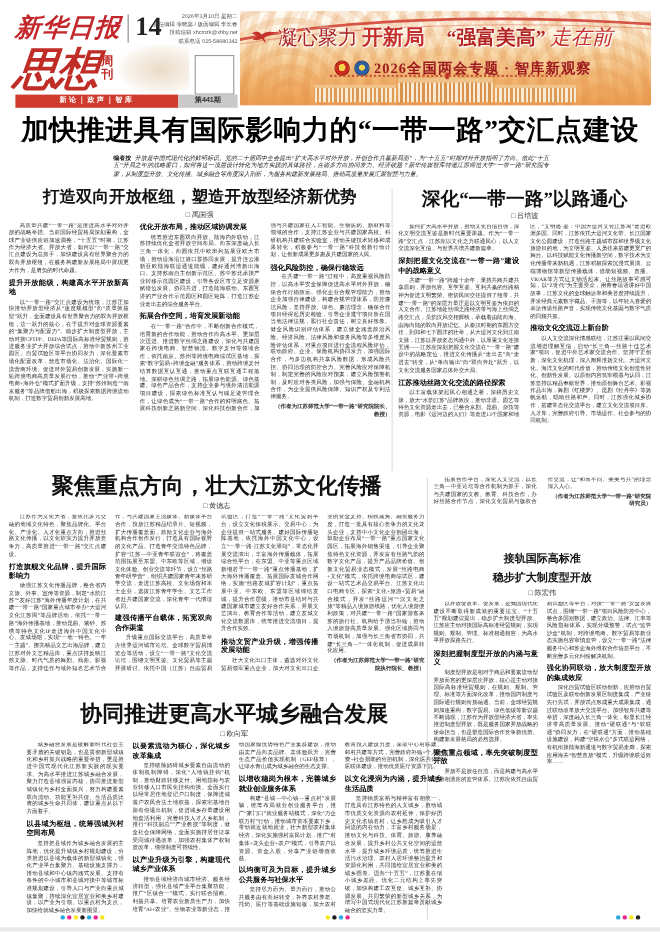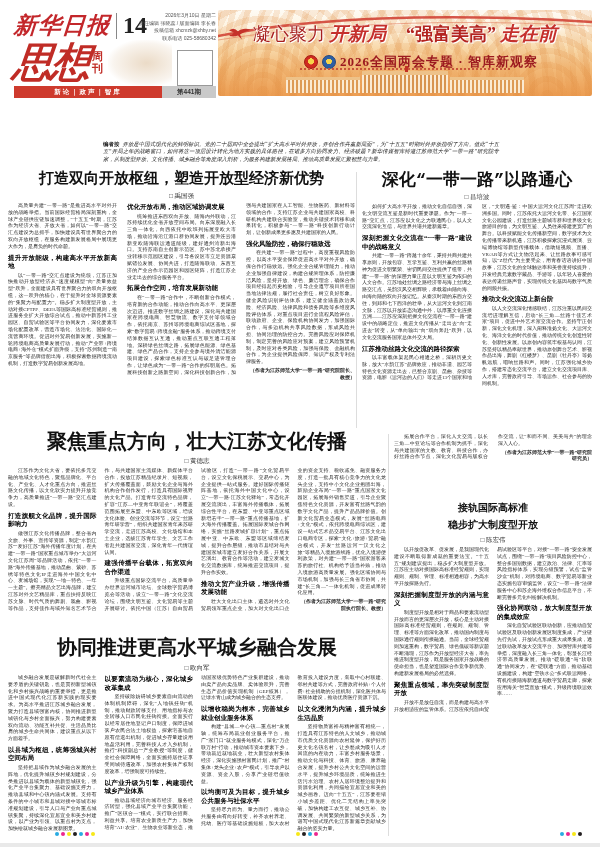--- a/index.html
+++ b/index.html
@@ -38,23 +38,23 @@
     background:
       repeating-radial-gradient(circle at 12% 95%,rgba(224,140,64,.18) 0 6px,transparent 6px 14px),
       repeating-radial-gradient(circle at 88% 100%,rgba(224,140,64,.18) 0 6px,transparent 6px 14px),
       repeating-radial-gradient(circle at 50% 110%,rgba(224,140,64,.14) 0 8px,transparent 8px 18px),
       linear-gradient(180deg,#fefbf4 0%,#fdf3e1 20%,#f8d8a9 45%,#f2b876 70%,#ec9d52 100%);}
   .swoosh{position:absolute;left:0;top:0;}
   .swallow{position:absolute;left:10px;top:16px;}
   .slogan{position:absolute;top:11px;left:0;width:100%;text-align:center;white-space:nowrap;
           text-shadow:0 0 2px #fff,0 0 3px #fff,1px 1px 0 #fff;}
   .slogan .s1{font-size:18px;font-weight:normal;color:#a8201f;}
-  .slogan .s2{font-size:19px;font-weight:bold;font-style:italic;color:#c5302c;}
+  .slogan .s2{font-size:19px;font-weight:bold;color:#c5302c;}
   .slogan .s3{font-size:18px;font-weight:bold;color:#b3231f;margin-left:16px;}
-  .slogan .s4{font-size:19px;font-weight:bold;font-style:italic;color:#c5302c;text-align:center;}
+  .slogan .s4{font-size:19px;font-weight:normal;font-style:italic;color:#c5302c;text-align:center;}
   .subtitle-row{position:absolute;top:43px;left:16px;width:100%;display:flex;justify-content:center;
                 align-items:center;gap:4px;}
   .emblem{width:12px;height:12px;border-radius:50%;flex:0 0 auto;}
   .emblem-national{background:radial-gradient(circle at 50% 45%,#f6d44a 0 34%,#cf2b20 36%);border:1px solid #a31712;}
   .emblem-cppcc{background:radial-gradient(circle at 50% 45%,#f6d44a 0 30%,#2e5fa3 32%);border:1px solid #23477c;}
   .subtitle{font-size:13px;font-weight:bold;color:#9c1a20;letter-spacing:1px;white-space:nowrap;}
   .hall{position:absolute;bottom:3px;left:50%;transform:translateX(-50%);width:250px;}
   .hall-flags{width:210px;margin:0 auto 1px;border-top:2px dotted #c8553a;height:0;}
   .hall-row{display:flex;align-items:flex-end;justify-content:center;gap:2px;}
   .hall .wing{width:74px;height:13px;border-top:3px solid #eec289;
@@ -65,37 +65,37 @@
 
   
   .main-headline{position:absolute;left:0;top:101px;width:100%;text-align:center;white-space:nowrap;
                  font-size:25px;font-weight:bold;color:#000;letter-spacing:.5px;}
   .editor-note{position:absolute;left:103px;top:141px;width:396px;font-size:5.4px;line-height:7.4px;
                color:#222;text-align:justify;font-style:italic;}
   .editor-note b{font-style:normal;font-weight:bold;margin-right:3px;}
 
   
   .art{position:absolute;}
-  .art-head{margin:0;text-align:center;font-weight:bold;color:#111;white-space:nowrap;font-family:Liberation Mono, monospace;}
+  .art-head{margin:0;text-align:center;font-weight:bold;color:#111;white-space:nowrap;}
   .author{text-align:center;font-size:6.5px;line-height:10px;color:#333;margin:1px 0 2px;}
   .body{font-size:5px;line-height:6.8px;color:#2a2a2a;text-align:justify;column-gap:10px;overflow:hidden;}
   .para{margin:0 0 1px;text-indent:10px;}
   .sub{font-size:6.5px;line-height:8.5px;font-weight:bold;color:#000;margin:3px 0 2px;break-after:avoid;}
   .attr{margin:2px 0 0;text-align:right;font-weight:bold;text-indent:0;}
 
   .a1{left:8px;top:170px;width:347px;}  .a1 .art-head{font-size:15px;line-height:20px;}
   .a1 .body{height:224px;columns:3;}
   .a3{left:362px;top:170px;width:230px;} .a3 .art-head{font-size:17px;line-height:21px;}
   .a3 .body{height:192px;columns:2;}
   .a3c{left:394px;top:434px;width:198px;} .a3c .body{height:60px;columns:2;}
   .a2{left:8px;top:430px;width:378px;}  .a2 .art-head{font-size:20px;line-height:25px;}
   .a2 .body{height:154px;columns:4;column-gap:8px;}
   .a5{left:394px;top:500px;width:198px;} .a5 .art-head{font-size:10px;line-height:17px;}
   .a5 .body{height:282px;columns:2;column-gap:8px;}
-  .a4{left:8px;top:636px;width:378px;}  .a4 .art-head{font-size:20px;line-height:26px;}
+  .a4{left:24px;top:636px;width:378px;}  .a4 .art-head{font-size:20px;line-height:26px;}
   .a4 .body{height:158px;columns:4;column-gap:8px;}
 
   .vr{position:absolute;width:1px;background:#ddd;}
   .vr1{left:356px;top:172px;height:256px;}
   .vr2{left:388px;top:434px;height:402px;}
 
   
   .dots{position:absolute;top:832px;display:flex;gap:2px;}
   .dot{width:4px;height:4px;border-radius:50%;}
   .dc{background:#29abe2}.dm{background:#ec268f}.dy{background:#f7e817}.dk{background:#231f20}
@@ -154,20 +154,21 @@
     <div class="hall">
       <div class="hall-flags"></div>
       <div class="hall-row">
         <div class="wing"></div>
         <div class="center"></div>
         <div class="wing"></div>
       </div>
     </div>
   </div>
 
+  <div class="main-headline">加快推进具有国际影响力的“一带一路”交汇点建设</div>
   <div class="editor-note">
     <b>编者按</b><span>开放是中国式现代化的鲜明标识。党的二十届四中全会提出“扩大高水平对外开放，开创合作共赢新局面”，为“十五五”时期对外开放指明了方向。值此“十五五”开局之年的战略窗口，如何将这一顶层设计转化为地方实践的具体路径，在诸多方向协同发力、经济破题？新华传媒智库特邀江苏师范大学“一带一路”研究院专家，从制度型开放、文化传播、城乡融合等角度深入剖析，为服务构建新发展格局、推动高质量发展汇聚智慧与力量。</span>
   </div>
 
   <div class="vr vr1"></div>
   <div class="vr vr2"></div>
 
   <div class="art a1">
     <h2 class="art-head">打造双向开放枢纽，塑造开放型经济新优势</h2>
     <div class="author">□ 禹国强</div>

